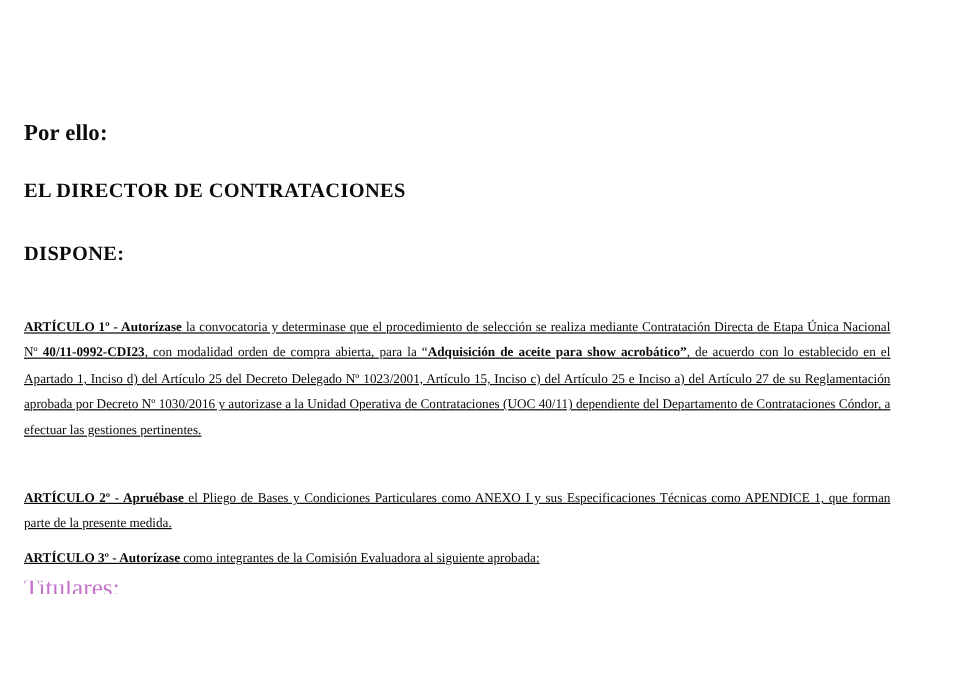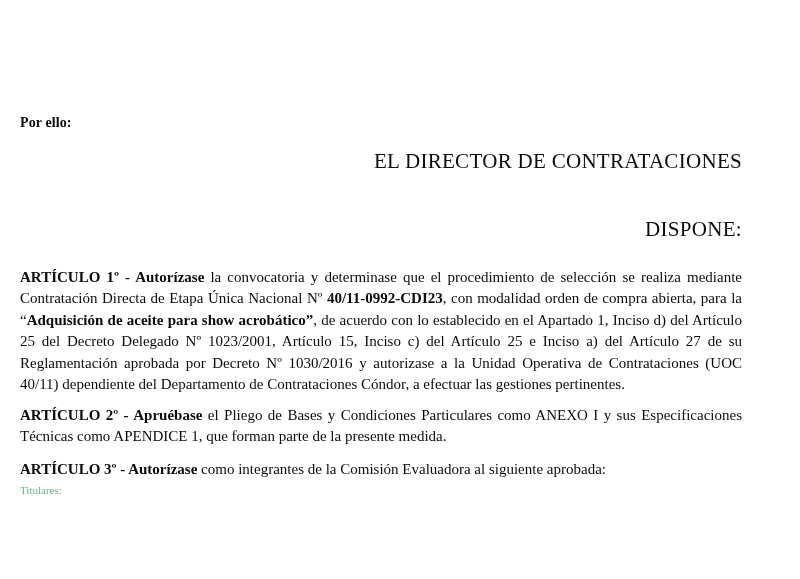--- a/index.html
+++ b/index.html
@@ -29,70 +29,71 @@
   
   .content {
     position: absolute;
     left: 20px;
     top: 0;
     width: 722px;   
   }
 
   .por-ello {
     position: absolute;
-    top: 115px;
+    top: 101px;
     left: 0;
     font-weight: bold;
-    font-size: 14px;
+    font-size: 19px;
     letter-spacing: 0.1px;
   }
 
   .centered-heading {
     position: absolute;
     left: 0;
     width: 722px;
-    text-align: right;
-    font-weight: normal;
-    font-size: 21px;
+    text-align: left;
+    font-weight: bold;
+    font-size: 17px;
     letter-spacing: 0.3px;
   }
   .heading-director { top: 149px; }
-  .heading-dispone  { top: 217px; }
+  .heading-dispone  { top: 202px; }
 
   .article {
     position: absolute;
     left: 0;
     width: 722px;
     text-align: justify;
     text-justify: inter-word;
-    font-size: 15px;
+    font-size: 11px;
     line-height: 21.4px;
+    text-decoration: underline;
   }
   .art1 { top: 252px; }
   .art2 { top: 366px; margin-top: 39px; }
   .art3 { top: 444px; }
 
   .article .lead { font-weight: bold; }
   .article b { font-weight: bold; }
 
   
   .titulares-wrap {
     position: absolute;
     left: 0;
     top: 484px;
     width: 722px;
     height: 11px;
     overflow: hidden;
   }
   .titulares {
     display: block;
-    font-size: 11px;
+    font-size: 21px;
     line-height: 21.4px;
     margin-top: -4px;
-    color: #15803d;
+    color: #a21caf;
     opacity: 0.62;
     filter: blur(0.35px);
   }
 </style>
 </head>
 <body>
 
 <div class="page">
   <div class="content">
 

